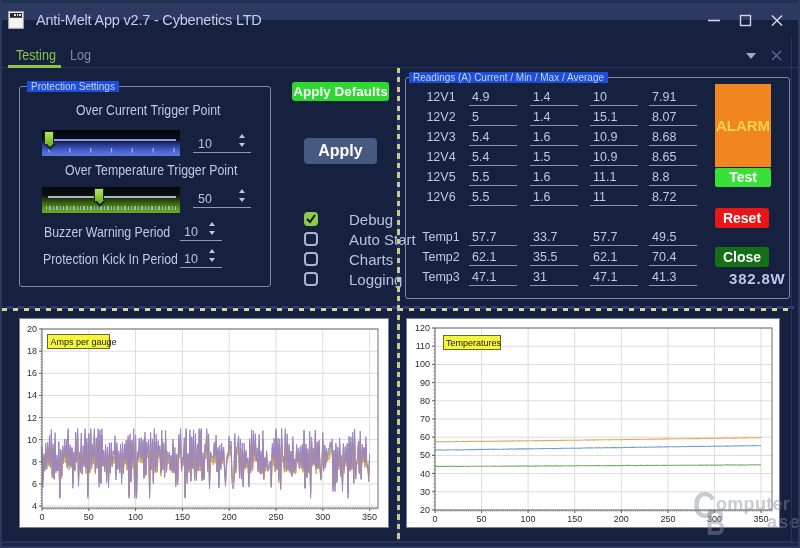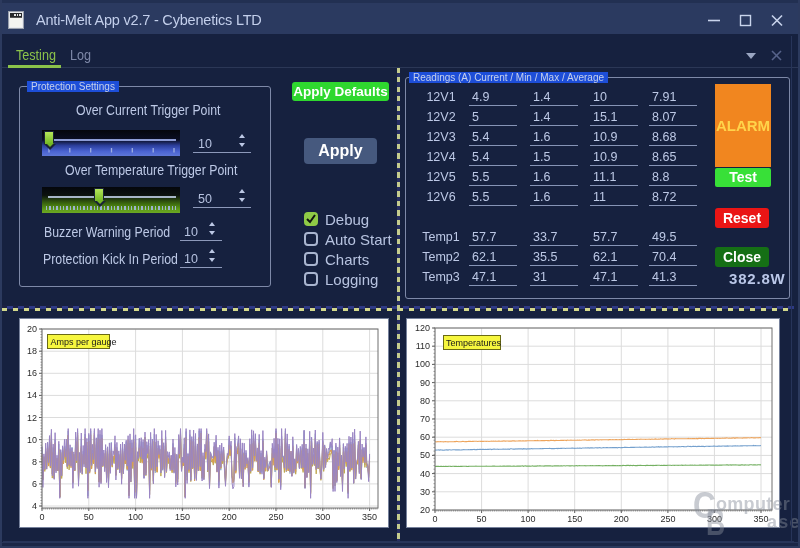--- a/index.html
+++ b/index.html
@@ -2,21 +2,21 @@
 <html><head><meta charset="utf-8">
 <style>
 * { margin:0; padding:0; box-sizing:border-box; }
 html,body { width:800px; height:548px; overflow:hidden; }
 body { font-family:"Liberation Sans", sans-serif; background:#16213f; position:relative; }
 .abs { position:absolute; }
 
 #frame { position:absolute; inset:0; border-left:2px solid #2c3a5e; border-right:2px solid #2c3a5e; border-bottom:2px solid #2c3a5e; pointer-events:none; z-index:50; }
 #frame2 { position:absolute; left:2px; right:2px; bottom:2px; height:4px; background:#1b2747; border-top:1px solid #28365a; z-index:49; }
 
-#titlebar { position:absolute; left:0; top:0; width:800px; height:34px; background:#2b3a60; border-top:3px solid #223052; }
+#titlebar { position:absolute; left:0; top:0; width:800px; height:20px; background:#2b3a60; border-top:3px solid #223052; }
 #title { position:absolute; left:36px; top:9px; font-size:14.5px; letter-spacing:-0.2px; color:#c3cfeb; }
 #appicon { position:absolute; left:8px; top:8px; width:16px; height:18px; background:#e8eaee; border:1px solid #9aa0ac; padding:1px; }
 #appicon .tb { height:4px; background:#26282a; position:relative; }
 #appicon .tb i { position:absolute; top:1px; width:1.5px; height:1.5px; background:#e4e4e4; }
 #appicon .bd { height:10px; background:#f4f4f0; border-top:1px solid #555; }
 .wbtn { position:absolute; top:0; height:34px; color:#c9d4ec; }
 
 #tabline { position:absolute; left:0; top:67px; width:800px; height:1px; background:#2b3756; }
 #tabTesting { position:absolute; left:16px; top:47px; font-size:14px; color:#8bc34a; transform:scaleX(.9); transform-origin:left; }
 #tabLog { position:absolute; left:70px; top:47px; font-size:14px; color:#7e88a8; transform:scaleX(.9); transform-origin:left; }
@@ -33,21 +33,21 @@
 .spin .dn { width:0; height:0; border-left:3.5px solid transparent; border-right:3.5px solid transparent; border-top:4.5px solid #bcc8e4; margin-top:4.5px; }
 
 .slider { position:absolute; overflow:visible; }
 .thumb { position:absolute; width:10px; height:13px; background:linear-gradient(180deg,#b5e65a,#74b824); border:1.5px solid #1a2336; border-bottom:none; z-index:3; }
 .thumbtip { position:absolute; width:0; height:0; border-left:6.5px solid transparent; border-right:6.5px solid transparent; border-top:6px solid #1a2336; z-index:3; }
 .thumbtip i { position:absolute; left:-4.5px; top:-7px; width:0; height:0; border-left:4.5px solid transparent; border-right:4.5px solid transparent; border-top:4.5px solid #74b824; }
 
 .btn { position:absolute; color:#fff; font-weight:bold; text-align:center; }
 
 .cb { position:absolute; width:14px; height:14px; border:2px solid #a9b5cf; border-radius:4px; }
-.cblabel { position:absolute; font-size:15px; color:#b7c3e0; }
+.cblabel { position:absolute; font-size:15px; color:#b7c3e0;margin-left:24px; }
 
 .rrow { position:absolute; left:0; width:100%; height:20px; }
 .rlab { position:absolute; left:-3px; width:46px; text-align:center; font-size:12.5px; color:#bdc9e6; line-height:12px; }
 .rval { position:absolute; font-size:12.5px; color:#bdc9e6; width:48px; border-bottom:1.5px solid #8694b6; padding-bottom:2px; padding-left:3px; line-height:12px; }
 
 #hsplit { position:absolute; left:2px; top:305px; width:792px; height:6px; z-index:5; }
 #hsplit .base { position:absolute; left:0; top:1px; width:100%; height:3px; background:#2e3a85; }
 #hsplit .d1 { position:absolute; left:0; top:0; width:100%; height:3px; background:repeating-linear-gradient(90deg, #1b2142 0 5.5px, transparent 5.5px 11px); }
 #hsplit .d2 { position:absolute; left:0; bottom:0; width:100%; height:3px; background:repeating-linear-gradient(90deg, #d2d88c 0 5.5px, transparent 5.5px 11px); }
 #vsplit { position:absolute; left:397px; top:68px; width:3px; height:477px; z-index:5; background:repeating-linear-gradient(180deg, #c5cc8d 0 5px, #272e62 5px 9.5px); }

